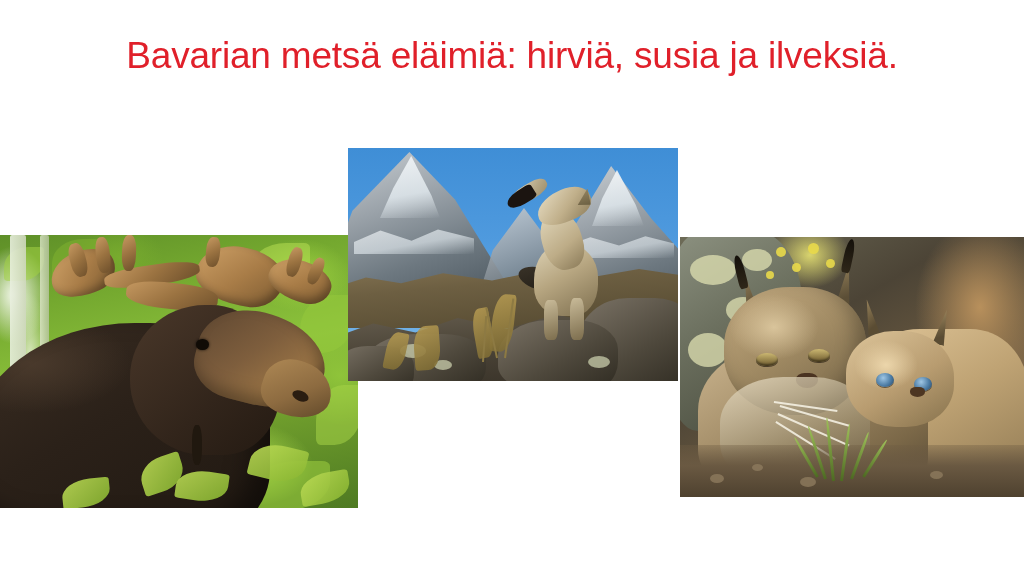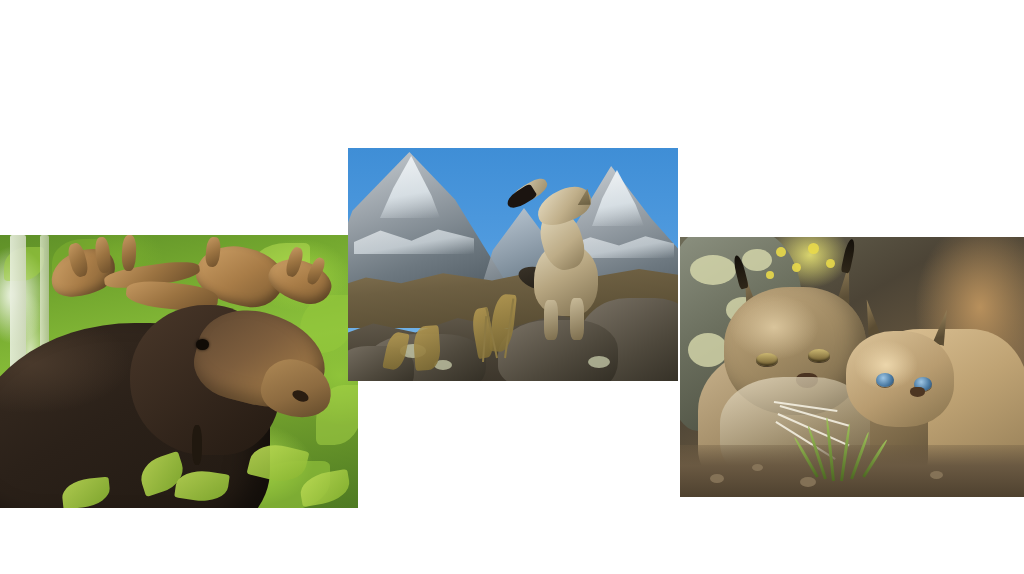--- a/index.html
+++ b/index.html
@@ -397,20 +397,21 @@
     border-radius: 50%;
     background: #8d7b5e;
     opacity: .8;
   }
 </style>
 </head>
 <body>
 
 <div id="slide" style="background: rgb(255, 255, 255);">
 
+  <div id="slide-title" style="color: rgb(224, 32, 42);">Bavarian metsä eläimiä: hirviä, susia ja ilveksiä.</div>
 
   <div class="photo" id="photo-moose" aria-label="hirvi" title="Bull moose (hirvi) with large antlers in green summer forest" style="left: 0px; top: 235px; width: 358px; height: 273px;">
     <div class="layer moose-bg"></div>
 
     <div class="moose-leaf" style="left:4px;  top:12px;  width:40px; height:34px; background:#a3d143;"></div>
     <div class="moose-leaf" style="left:52px; top:4px;   width:52px; height:40px; background:#7fb02f;"></div>
     <div class="moose-leaf" style="left:250px;top:8px;   width:60px; height:46px; background:#b4dc52;"></div>
     <div class="moose-leaf" style="left:300px;top:60px;  width:54px; height:58px; background:#96c93c;"></div>
     <div class="moose-leaf" style="left:316px;top:150px; width:46px; height:60px; background:#a6d347;"></div>
     <div class="moose-leaf" style="left:186px;top:206px; width:70px; height:54px; background:#b8e059;"></div>

